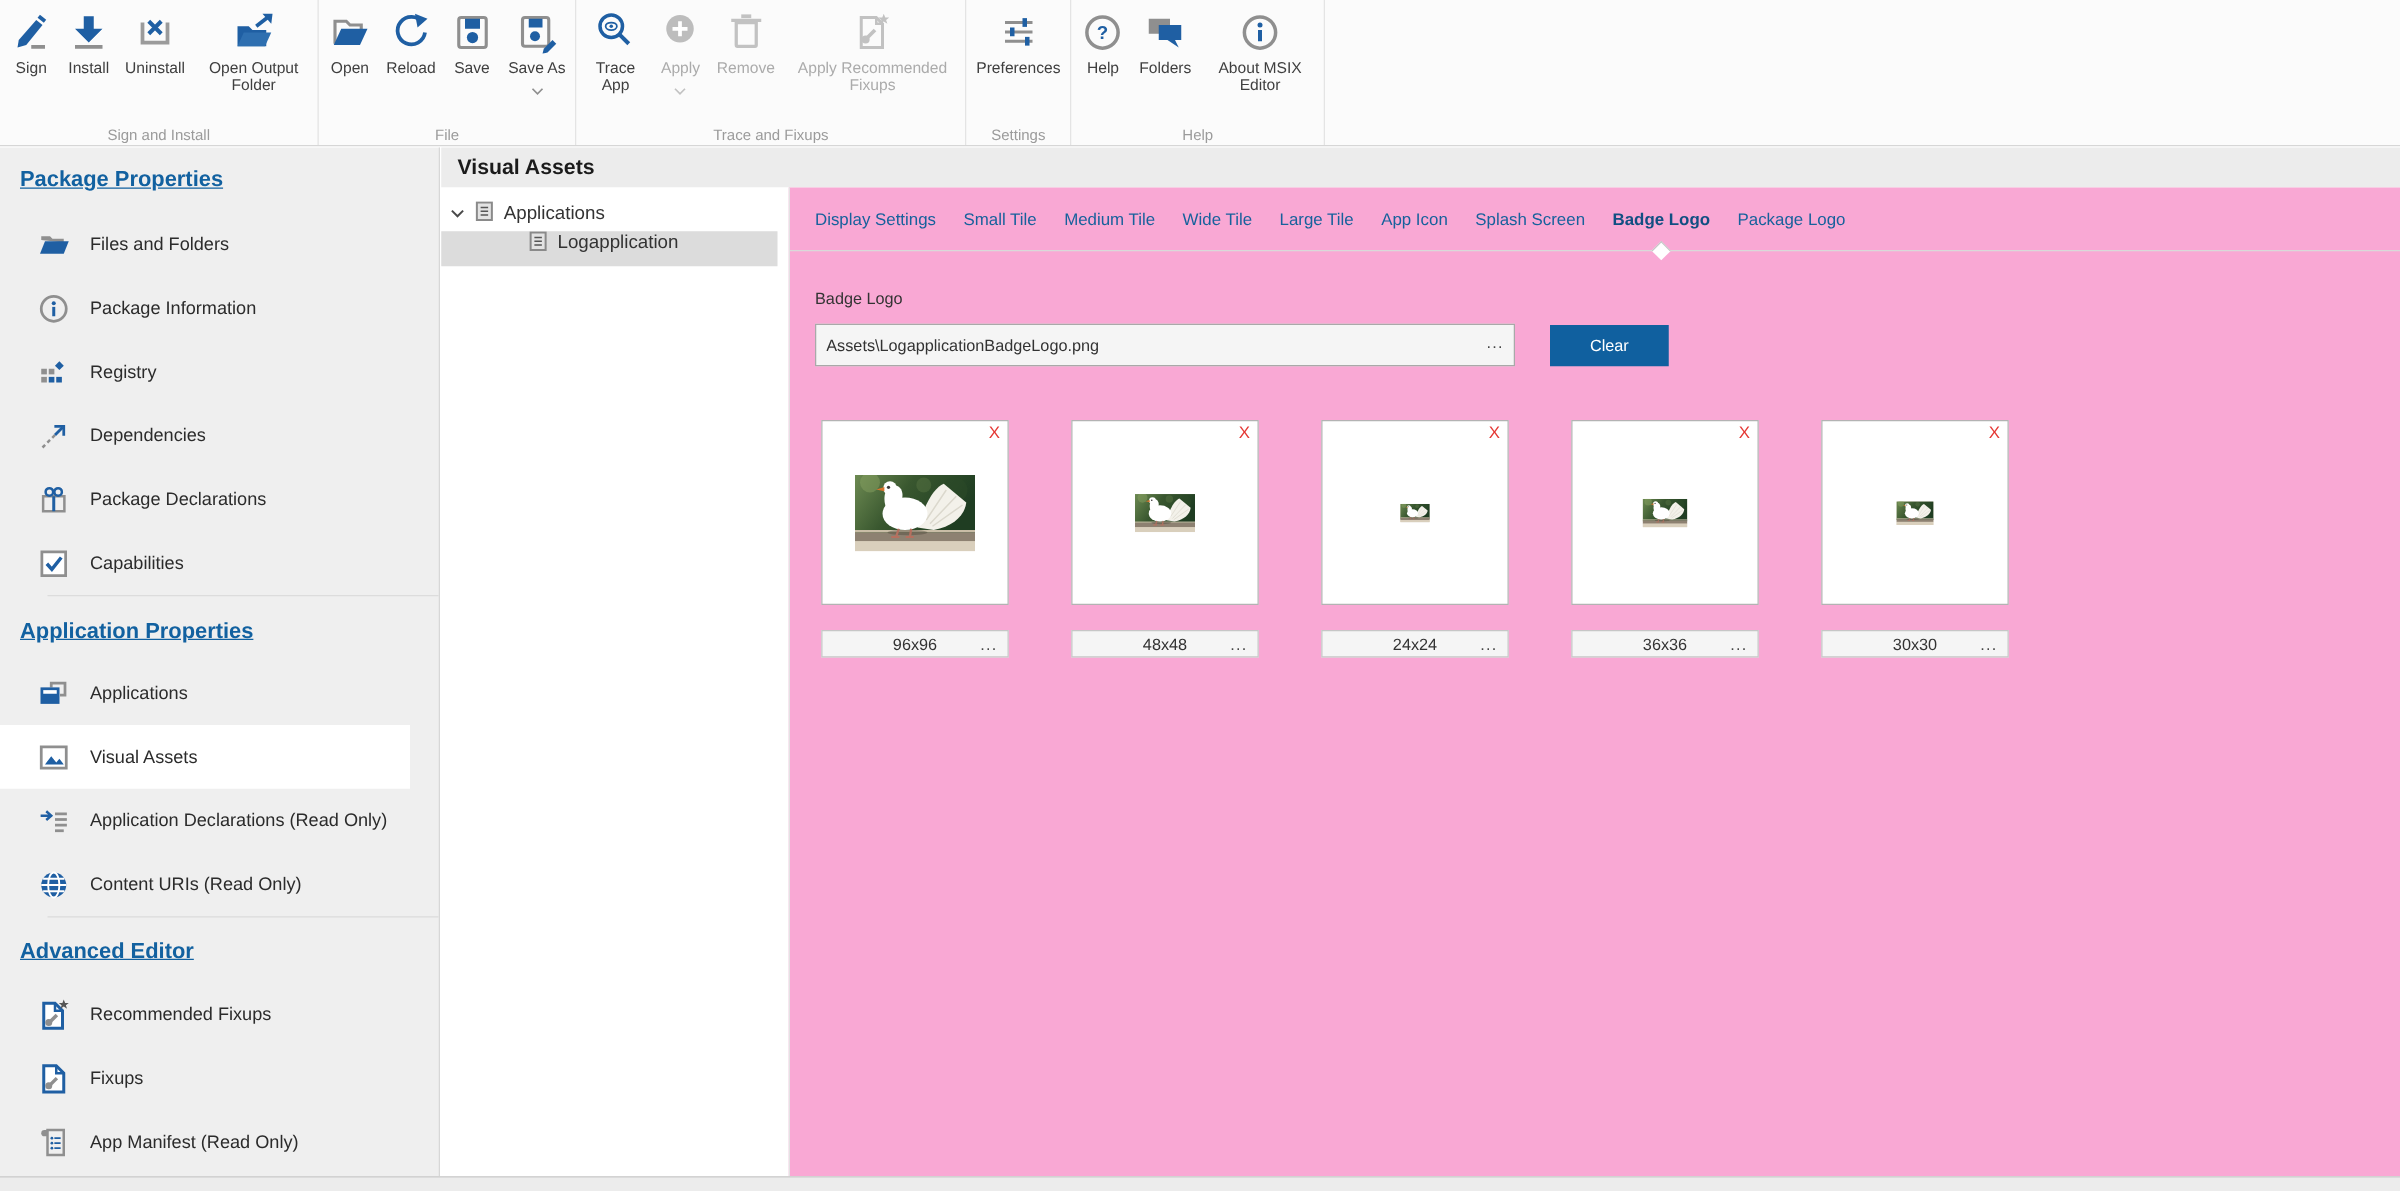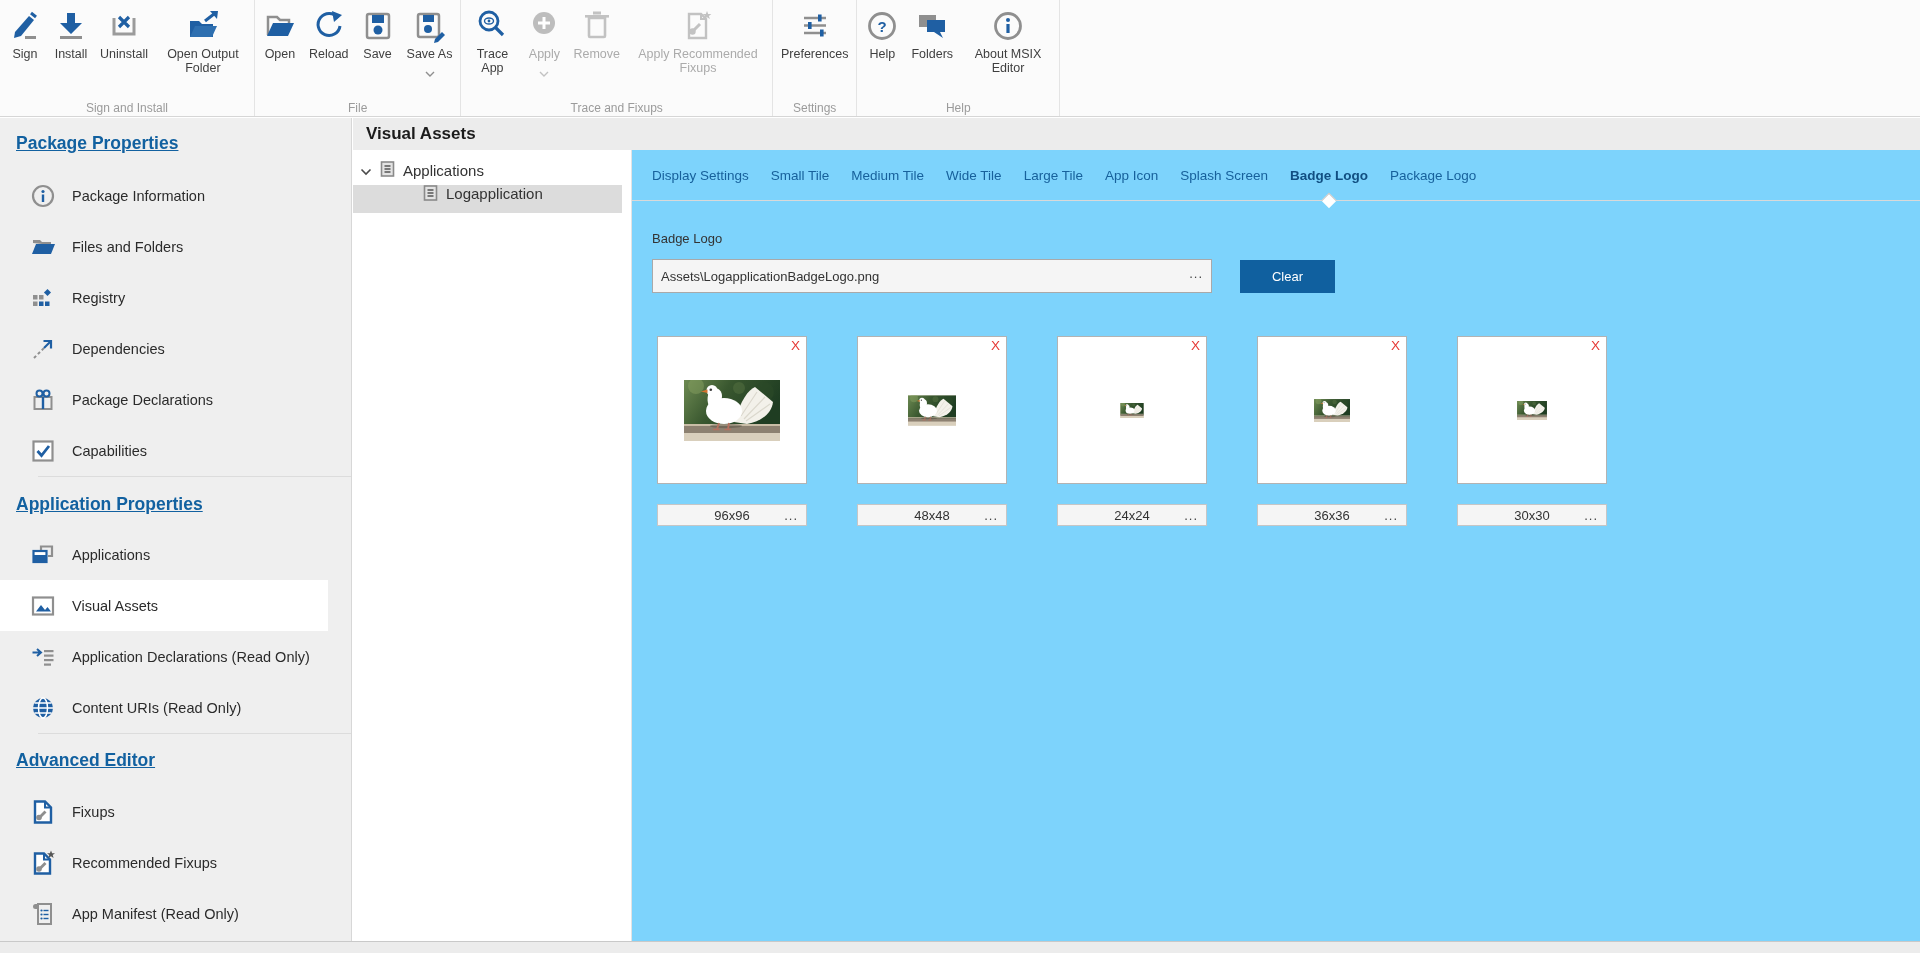--- a/index.html
+++ b/index.html
@@ -39,21 +39,21 @@
   .sb-icon{width:26px;height:26px;flex:none;display:flex;align-items:center;justify-content:center;}
   
   .titlebar{position:absolute;left:353px;right:0;top:118px;height:32px;background:#ececec;
     display:flex;align-items:center;padding-left:13px;font-size:17px;font-weight:bold;color:#1b1b1b;box-sizing:border-box;}
   .treepanel{position:absolute;left:353px;top:150px;width:278px;bottom:12px;background:#ffffff;}
   .tree-row1{margin-top:6px;height:29px;display:flex;align-items:center;padding-left:7px;gap:8px;
     font-size:15px;color:#333;cursor:pointer;}
   .tree-row2{height:28px;background:#dcdcdc;margin-right:9px;display:flex;align-items:flex-start;
     padding-left:70px;gap:8px;font-size:15px;color:#333;cursor:pointer;}
   
-  .content{position:absolute;left:631px;right:0;top:150px;bottom:12px;background:#7dd3fc;
+  .content{position:absolute;left:631px;right:0;top:150px;bottom:12px;background:#f9a8d4;
     border-left:1px solid #e3e3e3;box-sizing:border-box;}
   .tabs{display:flex;height:50px;align-items:stretch;padding-left:9px;
     border-bottom:1px solid #d9d9d9;position:relative;}
   .tab{padding:0 11px;font-size:13.5px;color:#17619c;cursor:pointer;display:flex;align-items:center;position:relative;}
   .tab.selected{font-weight:bold;color:#114f82;}
   .tab.selected::after{content:"";position:absolute;left:50%;bottom:-6px;width:10px;height:10px;
     background:#fff;border-left:1px solid #c4c4c4;border-top:1px solid #c4c4c4;
     transform:translateX(-50%) rotate(45deg);}
   .badge-section{padding:30px 0 0 20px;}
   .badge-label{font-size:13px;color:#333;}
@@ -302,35 +302,35 @@
 
 </div>
 
 <div class="sidebar">
 
   <div class="sb-section s1">
     <div class="sb-heading">Package Properties</div>
     <div class="sb-item">
       <span class="sb-icon">
         <svg width="26" height="26" viewBox="0 0 26 26">
+            <path d="M3 9 V6 h7 l2 2 h9 v3" fill="#8f8f8f"></path>
+            <path d="M2 20 L6 10 h19 l-4 10 z" fill="#1f5fa3"></path>
+          </svg>
+      </span>
+      <span>Files and Folders</span>
+    </div>
+    <div class="sb-item">
+      <span class="sb-icon">
+        <svg width="26" height="26" viewBox="0 0 26 26">
             <circle cx="13" cy="13" r="10" fill="none" stroke="#8f8f8f" stroke-width="2.2"></circle>
             <circle cx="13" cy="8.5" r="1.6" fill="#1f5fa3"></circle>
             <rect x="11.8" y="11.5" width="2.4" height="7.5" fill="#1f5fa3"></rect>
           </svg>
       </span>
       <span>Package Information</span>
-    </div>
-    <div class="sb-item">
-      <span class="sb-icon">
-        <svg width="26" height="26" viewBox="0 0 26 26">
-            <path d="M3 9 V6 h7 l2 2 h9 v3" fill="#8f8f8f"></path>
-            <path d="M2 20 L6 10 h19 l-4 10 z" fill="#1f5fa3"></path>
-          </svg>
-      </span>
-      <span>Files and Folders</span>
     </div>
     <div class="sb-item">
       <span class="sb-icon">
         <svg width="26" height="26" viewBox="0 0 26 26">
             <rect x="3" y="10" width="4.5" height="4.5" fill="#8f8f8f"></rect>
             <rect x="3" y="16.5" width="4.5" height="4.5" fill="#8f8f8f"></rect>
             <rect x="9" y="10" width="4.5" height="4.5" fill="#8f8f8f"></rect>
             <rect x="9" y="16.5" width="4.5" height="4.5" fill="#1f5fa3"></rect>
             <rect x="15" y="16.5" width="4.5" height="4.5" fill="#1f5fa3"></rect>
             <rect x="15" y="5" width="5" height="5" transform="rotate(45 17.5 7.5)" fill="#1f5fa3"></rect>
@@ -413,39 +413,39 @@
       </span>
       <span>Content URIs (Read Only)</span>
     </div>
   </div>
 
   <div class="sb-section s3 bordered">
     <div class="sb-heading">Advanced Editor</div>
     <div class="sb-item">
       <span class="sb-icon">
         <svg width="26" height="26" viewBox="0 0 26 26">
-            <path d="M5 2.5 h10 l6 6 V23.5 H5 z" fill="#ffffff" stroke="#1f5fa3" stroke-width="2.4"></path>
-            <path d="M15 2.5 v6 h6" fill="none" stroke="#1f5fa3" stroke-width="2"></path>
-            <path d="M9.5 18.5 l6 -6" stroke="#8f8f8f" stroke-width="2.8"></path>
-            <circle cx="9" cy="18.5" r="2.8" fill="#8f8f8f"></circle>
-          </svg>
-      </span>
-      <span>Fixups</span>
-    </div>
-    <div class="sb-item">
-      <span class="sb-icon">
-        <svg width="26" height="26" viewBox="0 0 26 26">
             <path d="M5 3.5 h9 l6 6 V23.5 H5 z" fill="#ffffff" stroke="#1f5fa3" stroke-width="2.4"></path>
             <path d="M14 3.5 v6 h6" fill="none" stroke="#1f5fa3" stroke-width="2"></path>
             <path d="M9.5 19 l6 -6" stroke="#8f8f8f" stroke-width="2.8"></path>
             <circle cx="9" cy="19" r="2.8" fill="#8f8f8f"></circle>
             <polygon points="21,0.5 22.1,3.3 25,3.3 22.7,5.1 23.6,7.9 21,6.2 18.4,7.9 19.3,5.1 17,3.3 19.9,3.3" fill="#555555"></polygon>
           </svg>
       </span>
       <span>Recommended Fixups</span>
+    </div>
+    <div class="sb-item">
+      <span class="sb-icon">
+        <svg width="26" height="26" viewBox="0 0 26 26">
+            <path d="M5 2.5 h10 l6 6 V23.5 H5 z" fill="#ffffff" stroke="#1f5fa3" stroke-width="2.4"></path>
+            <path d="M15 2.5 v6 h6" fill="none" stroke="#1f5fa3" stroke-width="2"></path>
+            <path d="M9.5 18.5 l6 -6" stroke="#8f8f8f" stroke-width="2.8"></path>
+            <circle cx="9" cy="18.5" r="2.8" fill="#8f8f8f"></circle>
+          </svg>
+      </span>
+      <span>Fixups</span>
     </div>
     <div class="sb-item">
       <span class="sb-icon">
         <svg width="26" height="26" viewBox="0 0 26 26">
             <path d="M8 3 h13 v20 H8 z" fill="#efefef" stroke="#8f8f8f" stroke-width="2"></path>
             <path d="M8 3 H5.5 a2.5 2.5 0 0 0 0 5 H8" fill="#8f8f8f"></path>
             <circle cx="11.5" cy="9.5" r="1.1" fill="#1f5fa3"></circle>
             <rect x="13.5" y="8.8" width="5" height="1.4" fill="#1f5fa3"></rect>
             <circle cx="11.5" cy="13.5" r="1.1" fill="#1f5fa3"></circle>
             <rect x="13.5" y="12.8" width="5" height="1.4" fill="#1f5fa3"></rect>

